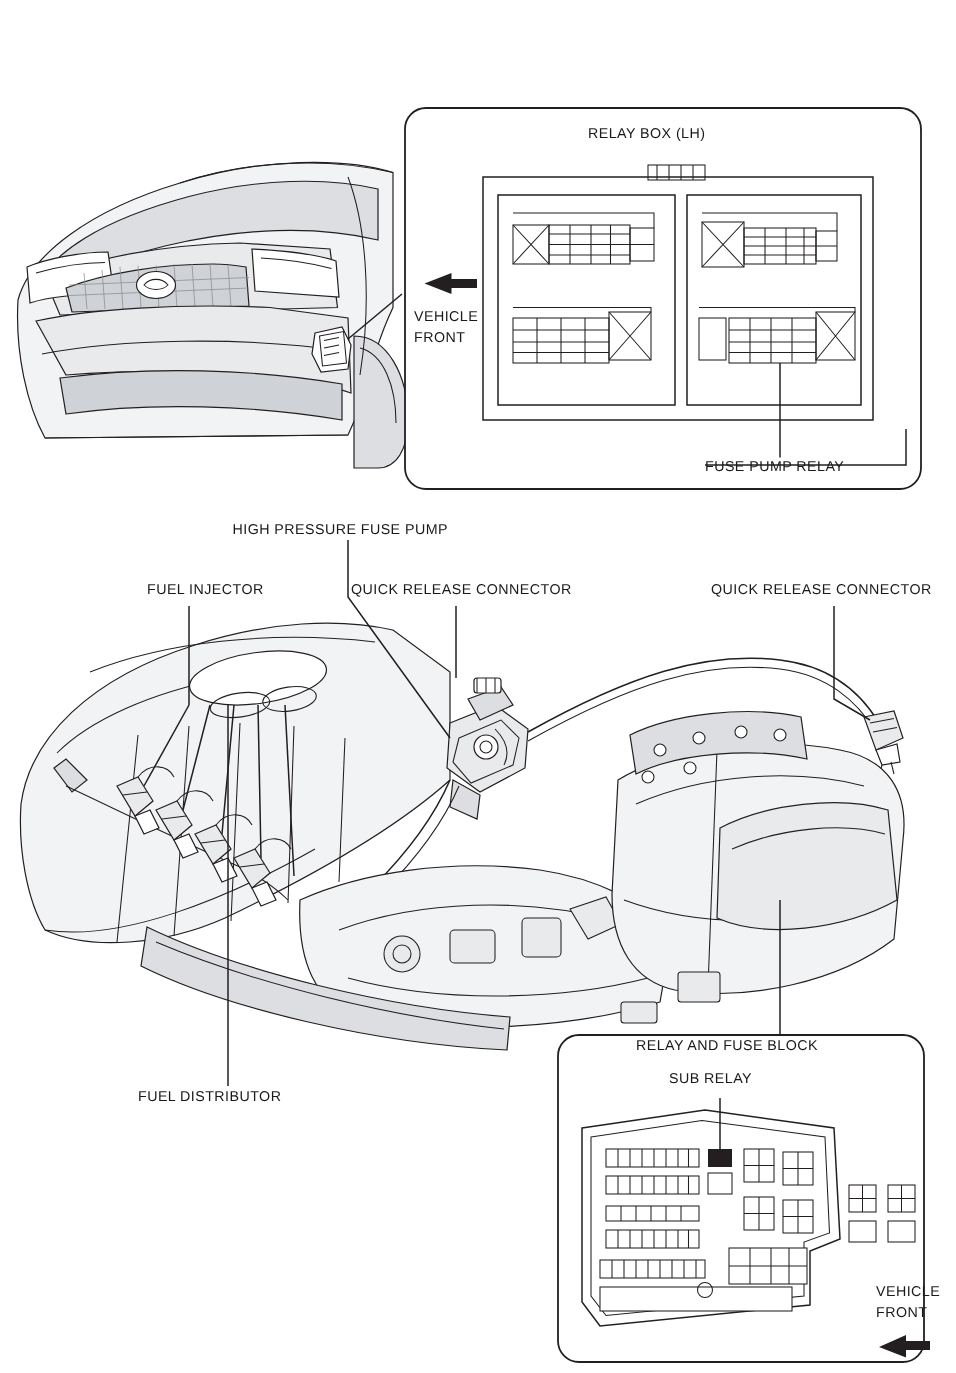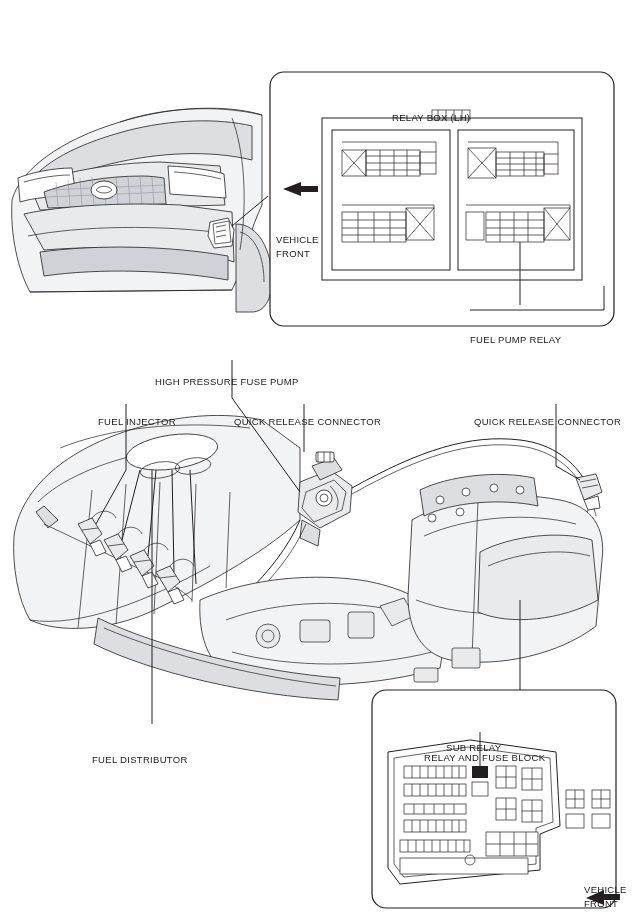--- a/index.html
+++ b/index.html
@@ -21,21 +21,20 @@
     width: 637px;
     height: 915px;
   }
   .lbl {
     position: absolute;
     font-size: 9.5px;
     letter-spacing: 0.3px;
     color: #1a1a1a;
     white-space: nowrap;
     line-height: 12px;
-    margin-top: 28px;
   }
   svg { display: block; }
   .ln { fill: none; stroke: #231f20; stroke-width: 1; }
   .ln-thin { fill: none; stroke: #231f20; stroke-width: 0.7; }
   .ln-lead { fill: none; stroke: #231f20; stroke-width: 1; }
   .box { fill: #ffffff; stroke: #231f20; stroke-width: 1.2; }
   .gfill { fill: #e9eaec; stroke: #231f20; stroke-width: 0.8; }
   .gfill2 { fill: #f2f3f4; stroke: #231f20; stroke-width: 0.8; }
   .gfill3 { fill: #dcdee1; stroke: #231f20; stroke-width: 0.8; }
   .gfill4 { fill: #cfd2d6; stroke: #231f20; stroke-width: 0.8; }
@@ -358,32 +357,32 @@
 
       <path class="ln-lead" d="M152 724 L152 470"></path>
     </g>
   </svg>
 
   <div class="lbl" style="left:392px; top:84px;">RELAY BOX (LH)</div>
 
   <div class="lbl" style="left:276px; top:206px;">VEHICLE</div>
   <div class="lbl" style="left:276px; top:220px;">FRONT</div>
 
-  <div class="lbl" style="left:470px; top:306px;">FUEL PUMP RELAY</div>
+  <div class="lbl" style="left:470px; top:306px;">FUSE PUMP RELAY</div>
 
   <div class="lbl" style="left:155px; top:348px;">HIGH PRESSURE FUSE PUMP</div>
 
   <div class="lbl" style="left:84px; top:388px;padding-left:14px;">FUEL INJECTOR</div>
 
   <div class="lbl" style="left:234px; top:388px;">QUICK RELEASE CONNECTOR</div>
 
   <div class="lbl" style="left:474px; top:388px;">QUICK RELEASE CONNECTOR</div>
 
   <div class="lbl" style="left:92px; top:726px;text-align:right;">FUEL DISTRIBUTOR</div>
 
-  <div class="lbl" style="left:424px; top:724px;">RELAY AND FUSE BLOCK</div>
+  <div class="lbl" style="left:424px; top:692px;">RELAY AND FUSE BLOCK</div>
 
   <div class="lbl" style="left:446px; top:714px;">SUB RELAY</div>
 
   <div class="lbl" style="left:584px; top:856px;">VEHICLE</div>
   <div class="lbl" style="left:584px; top:870px;">FRONT</div>
 
 </div>
 
 </body></html>

